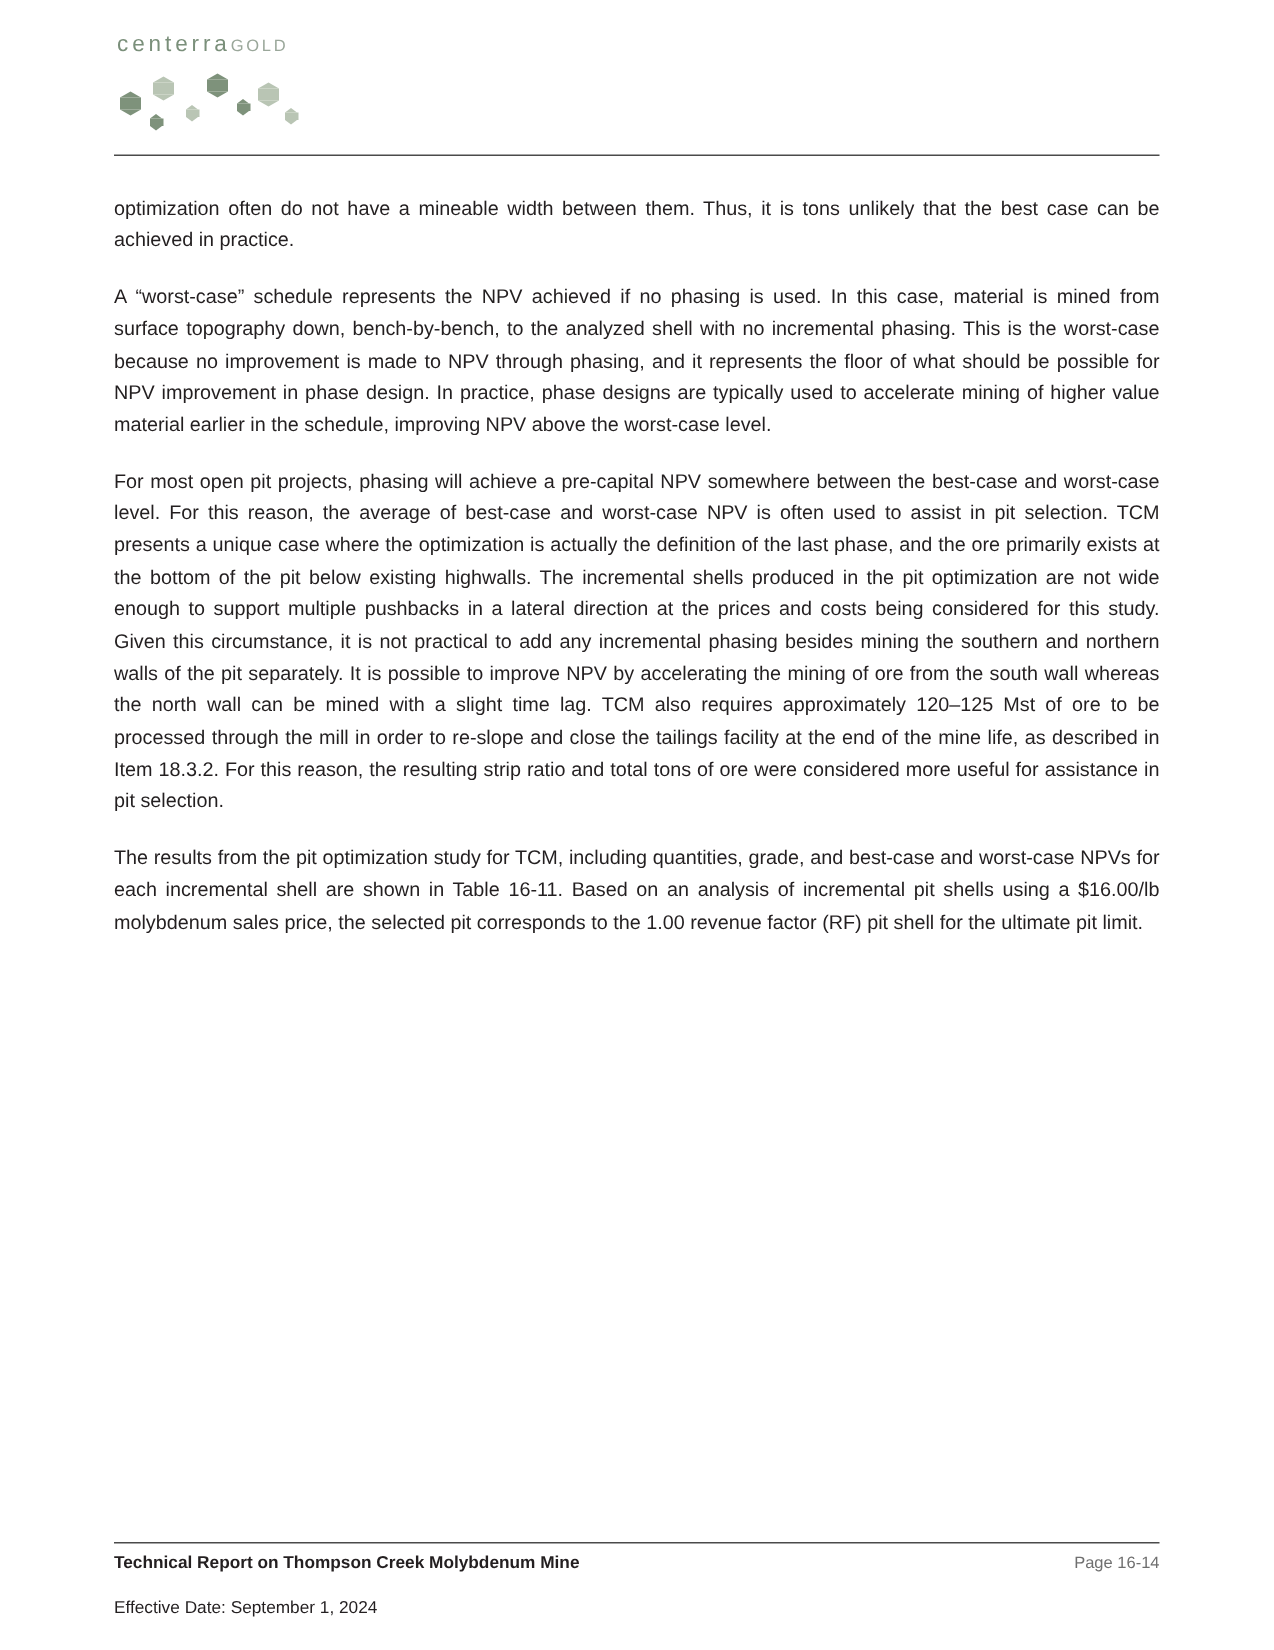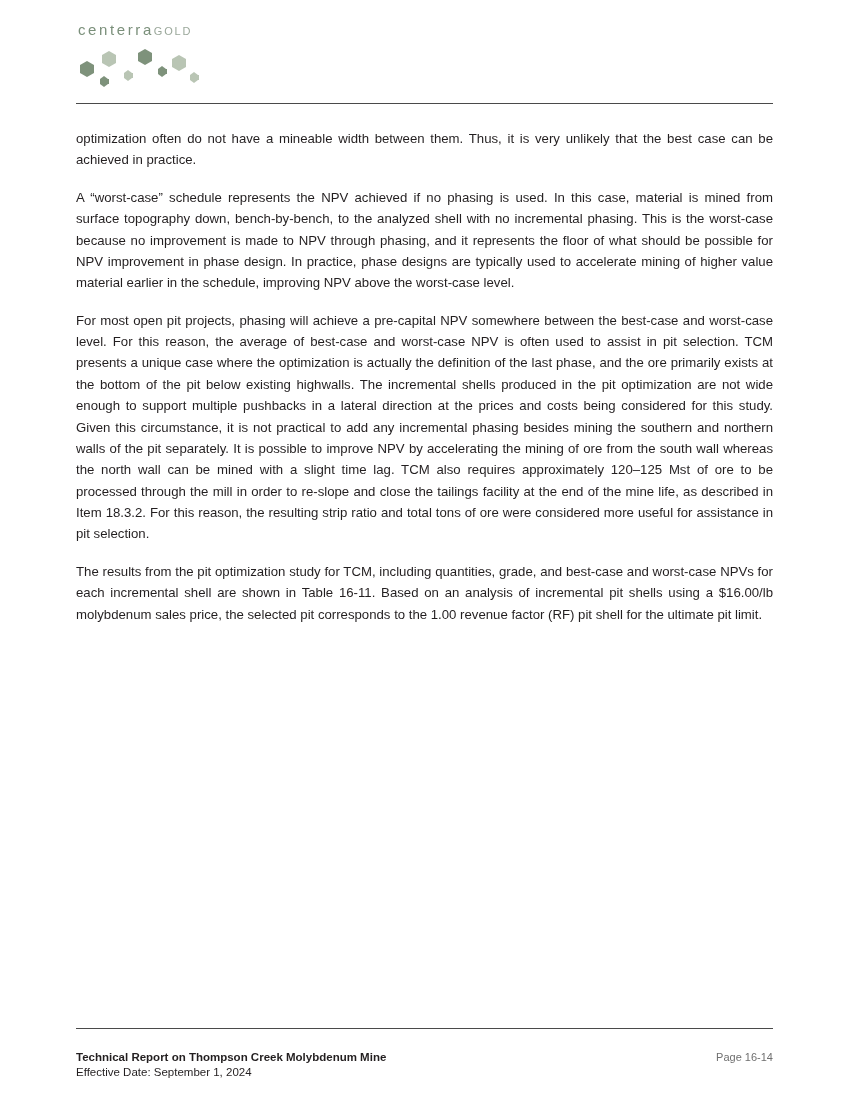--- a/index.html
+++ b/index.html
@@ -146,24 +146,23 @@
     justify-content: space-between;
     align-items: flex-end;
   }
   .footer-left-title {
     font-weight: bold;
   }
   .footer-right {
     color: #6f6f6f;
     font-size: 11px;
     white-space: nowrap;
-    margin-top: 15px;
   }
   .footer-date {
-    margin-top: 3px;
+    margin-top: 18px;
     color: #231f20;
   }
 </style>
 </head>
 <body>
 
 <div class="page">
 
   <div class="header">
     <div class="logo-block">
@@ -176,21 +175,21 @@
         <span class="hex small dark" style="left:82px; top:22px;"></span>
         <span class="hex pale" style="left:96px; top:12px;"></span>
         <span class="hex small pale" style="left:114px; top:28px;"></span>
         <span class="hex small dark" style="left:24px; top:32px;"></span>
       </div>
     </div>
   </div>
   <div class="header-rule"></div>
 
   <div class="content">
-    <p class="para">optimization often do not have a mineable width between them. Thus, it is very unlikely that the best case can be achieved in practice.</p>
+    <p class="para">optimization often do not have a mineable width between them. Thus, it is tons unlikely that the best case can be achieved in practice.</p>
     <p class="para">A “worst-case” schedule represents the NPV achieved if no phasing is used. In this case, material is mined from surface topography down, bench-by-bench, to the analyzed shell with no incremental phasing. This is the worst-case because no improvement is made to NPV through phasing, and it represents the floor of what should be possible for NPV improvement in phase design. In practice, phase designs are typically used to accelerate mining of higher value material earlier in the schedule, improving NPV above the worst-case level.</p>
     <p class="para">For most open pit projects, phasing will achieve a pre-capital NPV somewhere between the best-case and worst-case level. For this reason, the average of best-case and worst-case NPV is often used to assist in pit selection. TCM presents a unique case where the optimization is actually the definition of the last phase, and the ore primarily exists at the bottom of the pit below existing highwalls. The incremental shells produced in the pit optimization are not wide enough to support multiple pushbacks in a lateral direction at the prices and costs being considered for this study. Given this circumstance, it is not practical to add any incremental phasing besides mining the southern and northern walls of the pit separately. It is possible to improve NPV by accelerating the mining of ore from the south wall whereas the north wall can be mined with a slight time lag. TCM also requires approximately 120–125 Mst of ore to be processed through the mill in order to re-slope and close the tailings facility at the end of the mine life, as described in Item 18.3.2. For this reason, the resulting strip ratio and total tons of ore were considered more useful for assistance in pit selection.</p>
     <p class="para">The results from the pit optimization study for TCM, including quantities, grade, and best-case and worst-case NPVs for each incremental shell are shown in Table 16-11. Based on an analysis of incremental pit shells using a $16.00/lb molybdenum sales price, the selected pit corresponds to the 1.00 revenue factor (RF) pit shell for the ultimate pit limit.</p>
   </div>
 
   <div class="footer-rule"></div>
   <div class="footer">
     <div class="footer-row">
       <span class="footer-left-title">Technical Report on Thompson Creek Molybdenum Mine</span>
       <span class="footer-right">Page 16-14</span>

